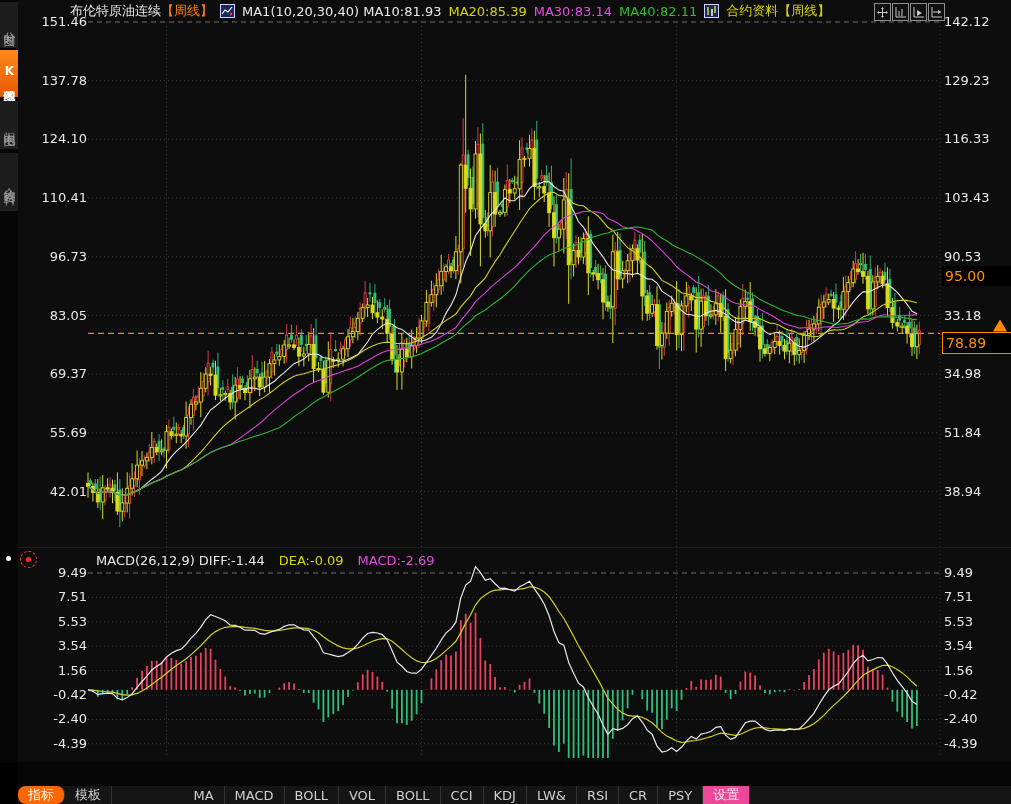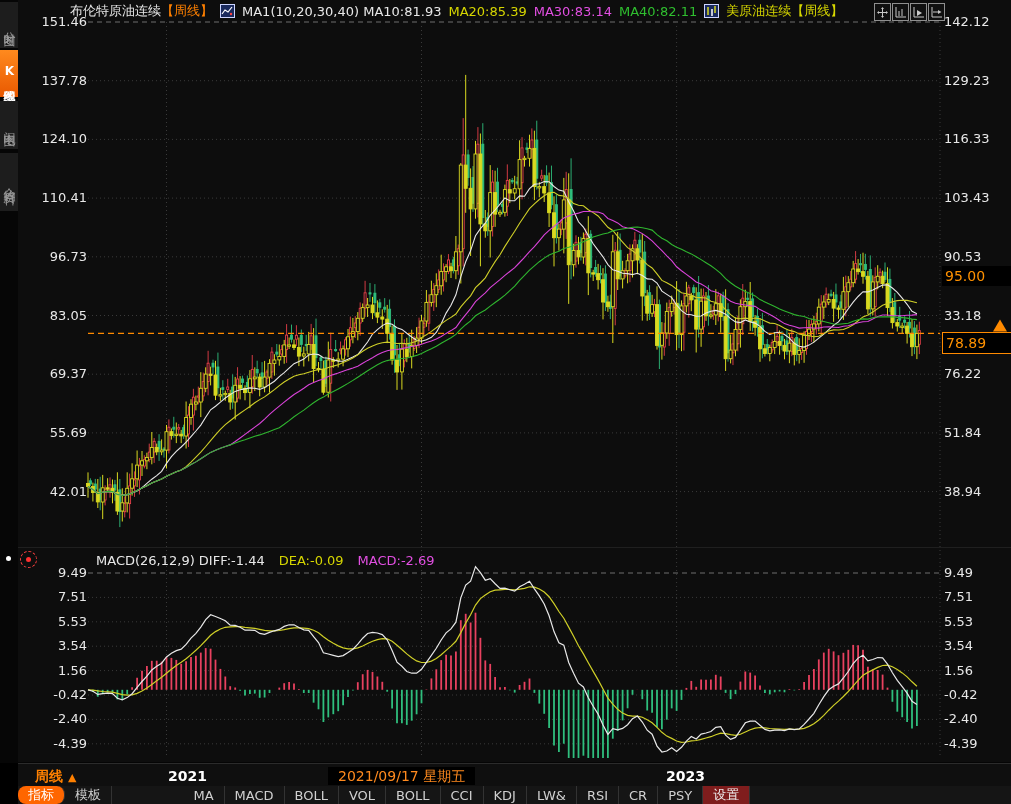--- a/index.html
+++ b/index.html
@@ -45,21 +45,21 @@
   #period-arrow{color:#ff8000;font-size:11px;}
   .year-lbl{position:absolute;top:4px;color:#fff;font-size:14px;font-weight:bold;}
   #date-box{position:absolute;left:310px;top:3px;height:18px;background:#000;color:#ff8a1e;
             font-size:14px;line-height:18px;padding:0 10px;}
   
   #toolbar{position:absolute;left:18px;top:786px;width:993px;height:18px;background:#151515;
            display:flex;align-items:stretch;z-index:5;font-size:13px;}
   .tb-item{display:flex;align-items:center;padding:0 10px;color:#d0d0d0;border-right:1px solid #333;cursor:pointer;white-space:nowrap;}
   .tb-item.active{background:#ff6600;color:#fff;border-radius:8px;}
   .tb-item.vip{color:#ff7d1e;font-weight:bold;margin-top:28px;}
-  .tb-item.settings{background:#7f1d1d;color:#eee;}
+  .tb-item.settings{background:#ec4899;color:#eee;}
   #corner-bl{position:absolute;left:0;top:763px;width:18px;height:41px;background:#000;z-index:6;}
 </style>
 </head>
 <body>
 
 <div id="app">
 
   <div id="sidebar">
       <div class="side-tab" style="top: 2px; height: 46px;">分时图</div>
       <div class="side-tab active" style="top: 50px; height: 47px;">K线图</div>
@@ -964,21 +964,21 @@
     <span class="h-white">MA1(10,20,30,40) MA10:81.93</span>
     <span class="h-yellow">MA20:85.39</span>
     <span class="h-magenta">MA30:83.14</span>
     <span class="h-green">MA40:82.11</span>
     <svg class="mini-ic" viewBox="0 0 15 14">
       <rect x="0.5" y="0.5" width="14" height="13" fill="#1a2a5e" stroke="#cdd5ff"></rect>
       <line x1="4" y1="3" x2="4" y2="11" stroke="#d9d920" stroke-width="1.5"></line>
       <line x1="8" y1="5" x2="8" y2="12" stroke="#fff" stroke-width="1.5"></line>
       <line x1="11" y1="2" x2="11" y2="9" stroke="#d9d920" stroke-width="1.5"></line>
     </svg>
-    <span class="h-yellow">美原油连续【周线】</span>
+    <span class="h-yellow">合约资料【周线】</span>
   </div>
 
   <div id="win-btns">
     <div class="wbtn">
       <svg width="11" height="11" viewBox="0 0 11 11">
           <path d="M5.5 0 L7 2 H4 Z M5.5 11 L4 9 H7 Z M0 5.5 L2 4 V7 Z M11 5.5 L9 7 V4 Z" fill="#c8c8c8"></path>
           <line x1="5.5" y1="1" x2="5.5" y2="10" stroke="#c8c8c8"></line>
           <line x1="1" y1="5.5" x2="10" y2="5.5" stroke="#c8c8c8"></line>
         </svg>
     </div>
@@ -1013,21 +1013,21 @@
       <div class="yl" style="top: 309px;">83.05</div>
       <div class="yl" style="top: 367px;">69.37</div>
       <div class="yl" style="top: 426px;">55.69</div>
       <div class="yl" style="top: 485px;">42.01</div>
       <div class="yr" style="top: 15px;">142.12</div>
       <div class="yr" style="top: 74px;">129.23</div>
       <div class="yr" style="top: 132px;">116.33</div>
       <div class="yr" style="top: 191px;">103.43</div>
       <div class="yr" style="top: 250px;">90.53</div>
       <div class="yr" style="top: 309px;">33.18</div>
-      <div class="yr" style="top: 367px;">76.22</div>
+      <div class="yr" style="top: 367px;">34.98</div>
       <div class="yr" style="top: 426px;">51.84</div>
       <div class="yr" style="top: 485px;">38.94</div>
       <div class="ml" style="top: 566px;">9.49</div>
       <div class="mr" style="top: 566px;">9.49</div>
       <div class="ml" style="top: 590px;">7.51</div>
       <div class="mr" style="top: 590px;">7.51</div>
       <div class="ml" style="top: 615px;">5.53</div>
       <div class="mr" style="top: 615px;">5.53</div>
       <div class="ml" style="top: 639px;">3.54</div>
       <div class="mr" style="top: 639px;">3.54</div>
@@ -1047,26 +1047,20 @@
   <div id="side-dot"></div>
   <div id="alarm-ic">
       <i></i>
     </div>
   <div id="macd-hdr">
     <span class="h-white">MACD(26,12,9) DIFF:-1.44</span>
     <span class="h-yellow">DEA:-0.09</span>
     <span class="h-magenta">MACD:-2.69</span>
   </div>
 
-  <div id="time-row">
-    <span id="period-lbl"><span>周线</span> <span id="period-arrow">▲</span></span>
-    <span class="year-lbl" style="left:150px">2021</span>
-    <span id="date-box">2021/09/17 星期五</span>
-    <span class="year-lbl" style="left:648px">2023</span>
-  </div>
   <div id="corner-bl"></div>
 
   <div id="toolbar">
       <div class="tb-item active">指标</div>
       <div class="tb-item ">模板</div>
       <div class="tb-item vip">VIP指标</div>
       <div class="tb-item ">MA</div>
       <div class="tb-item ">MACD</div>
       <div class="tb-item ">BOLL</div>
       <div class="tb-item ">VOL</div>

